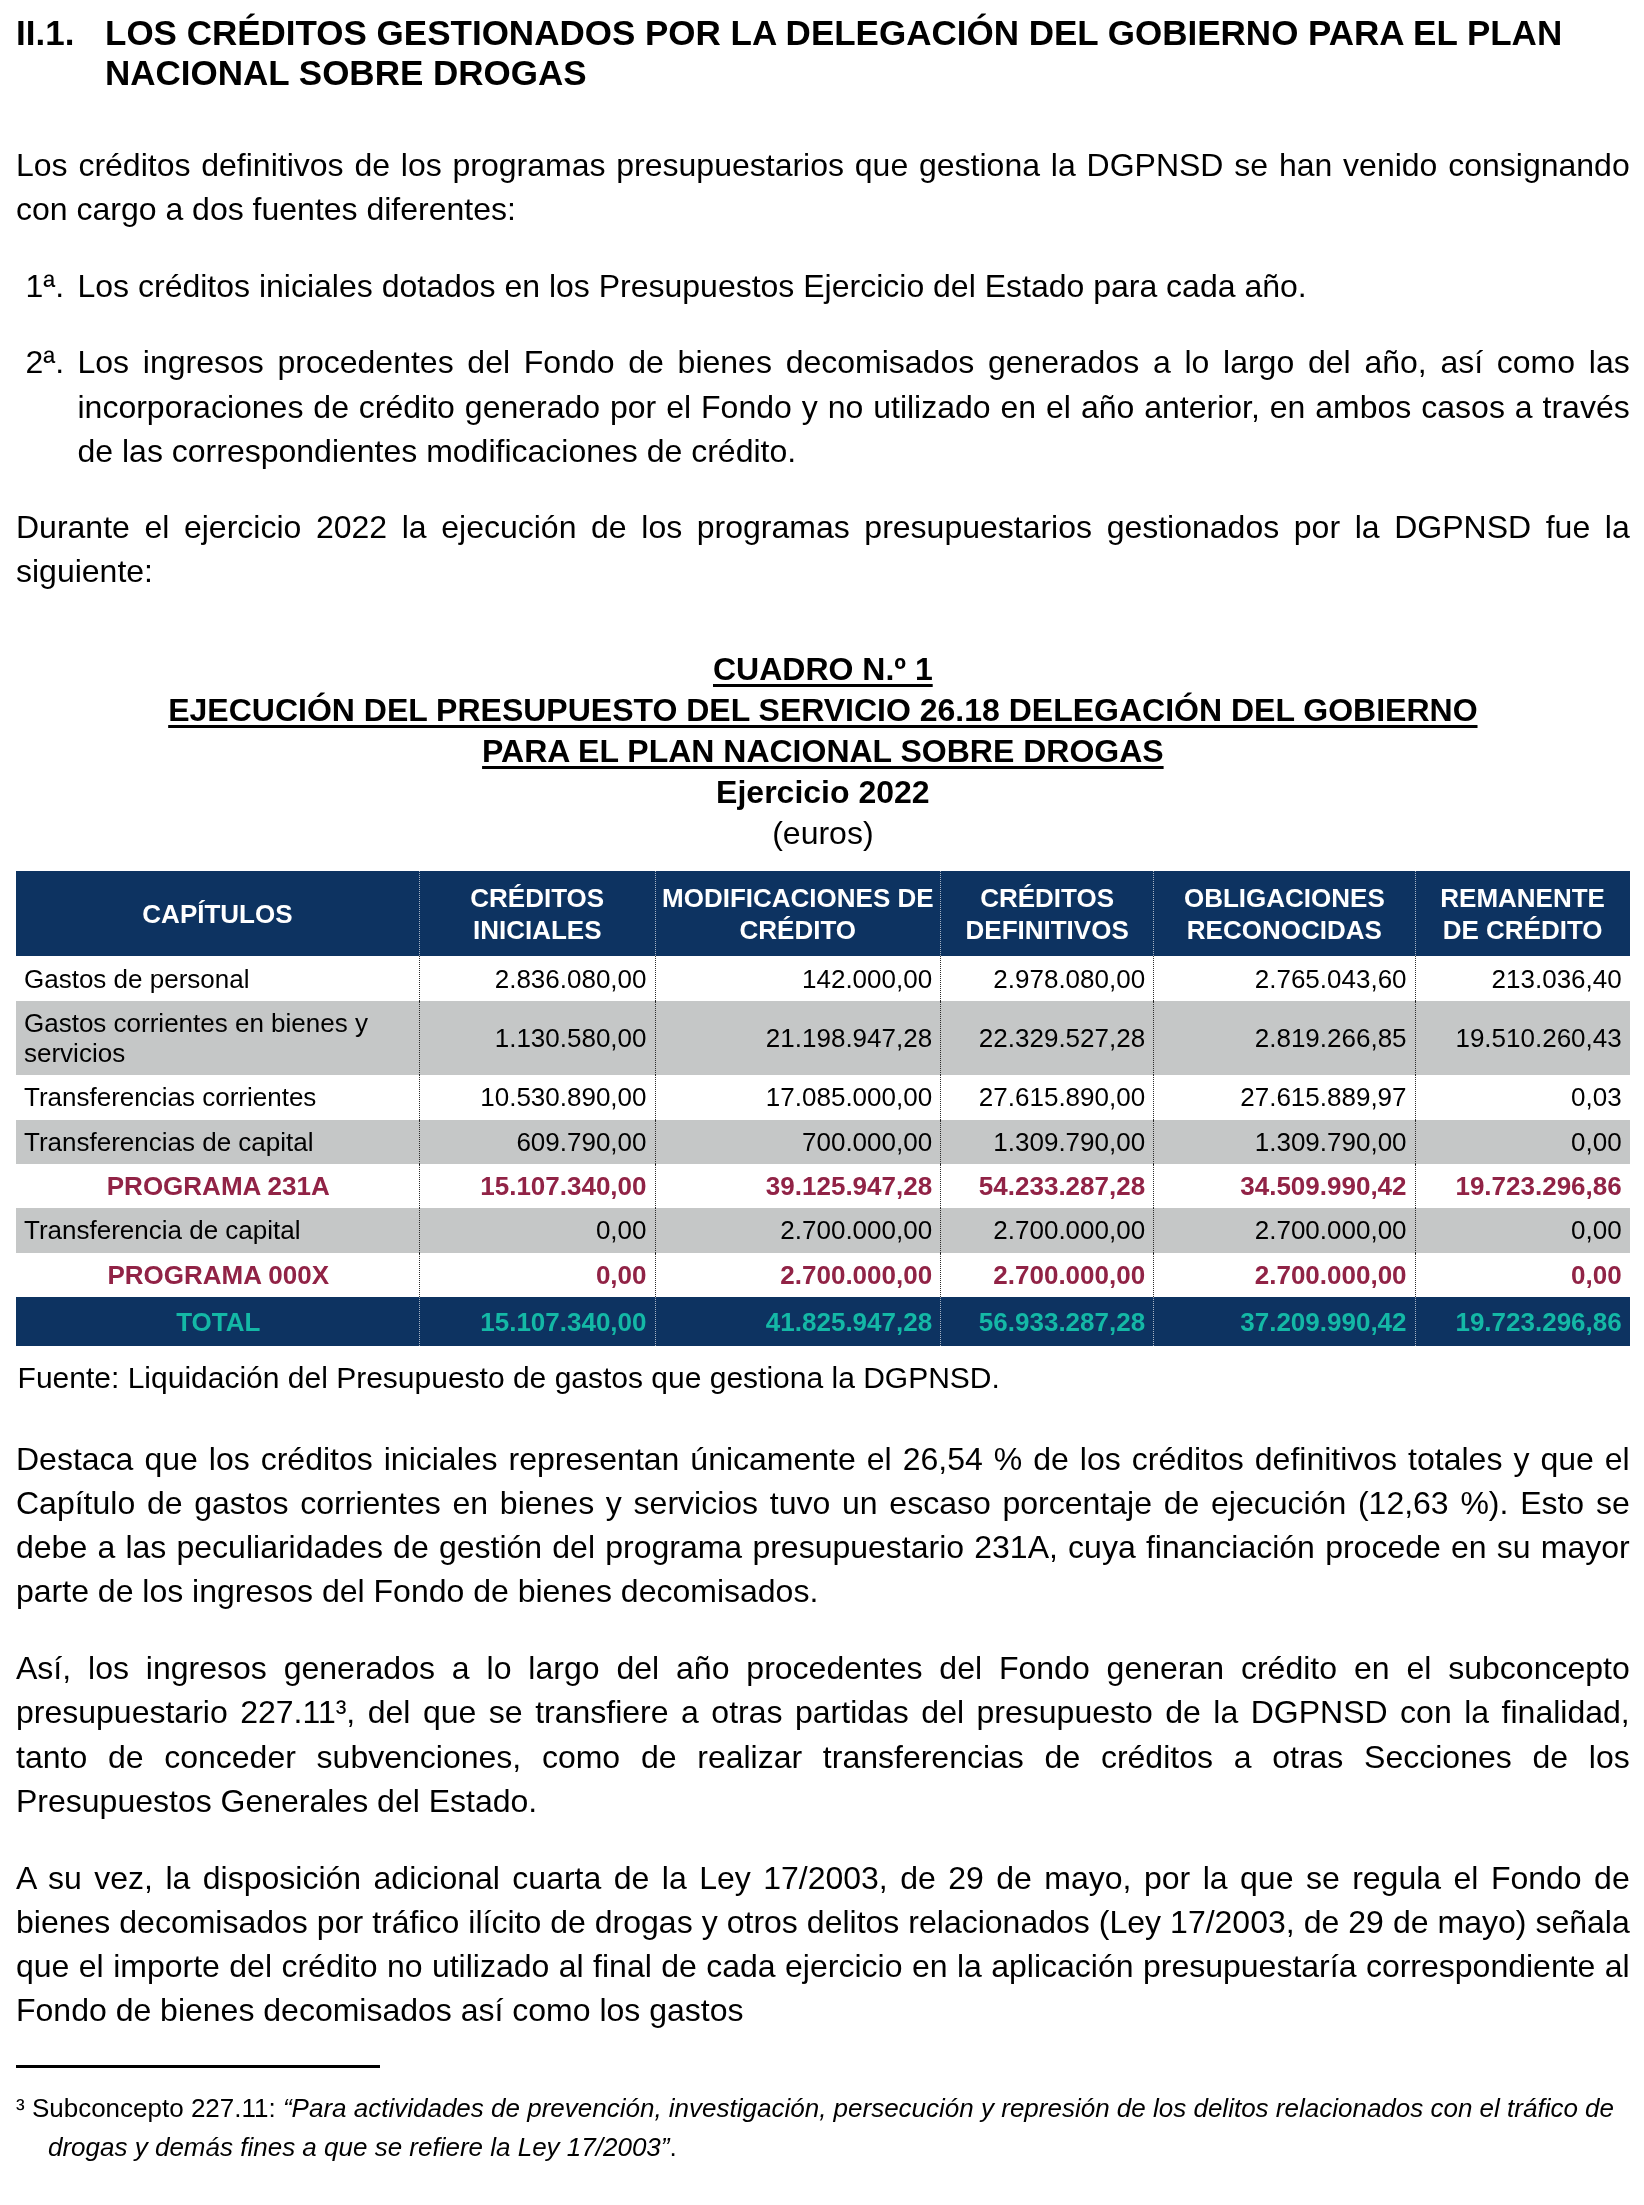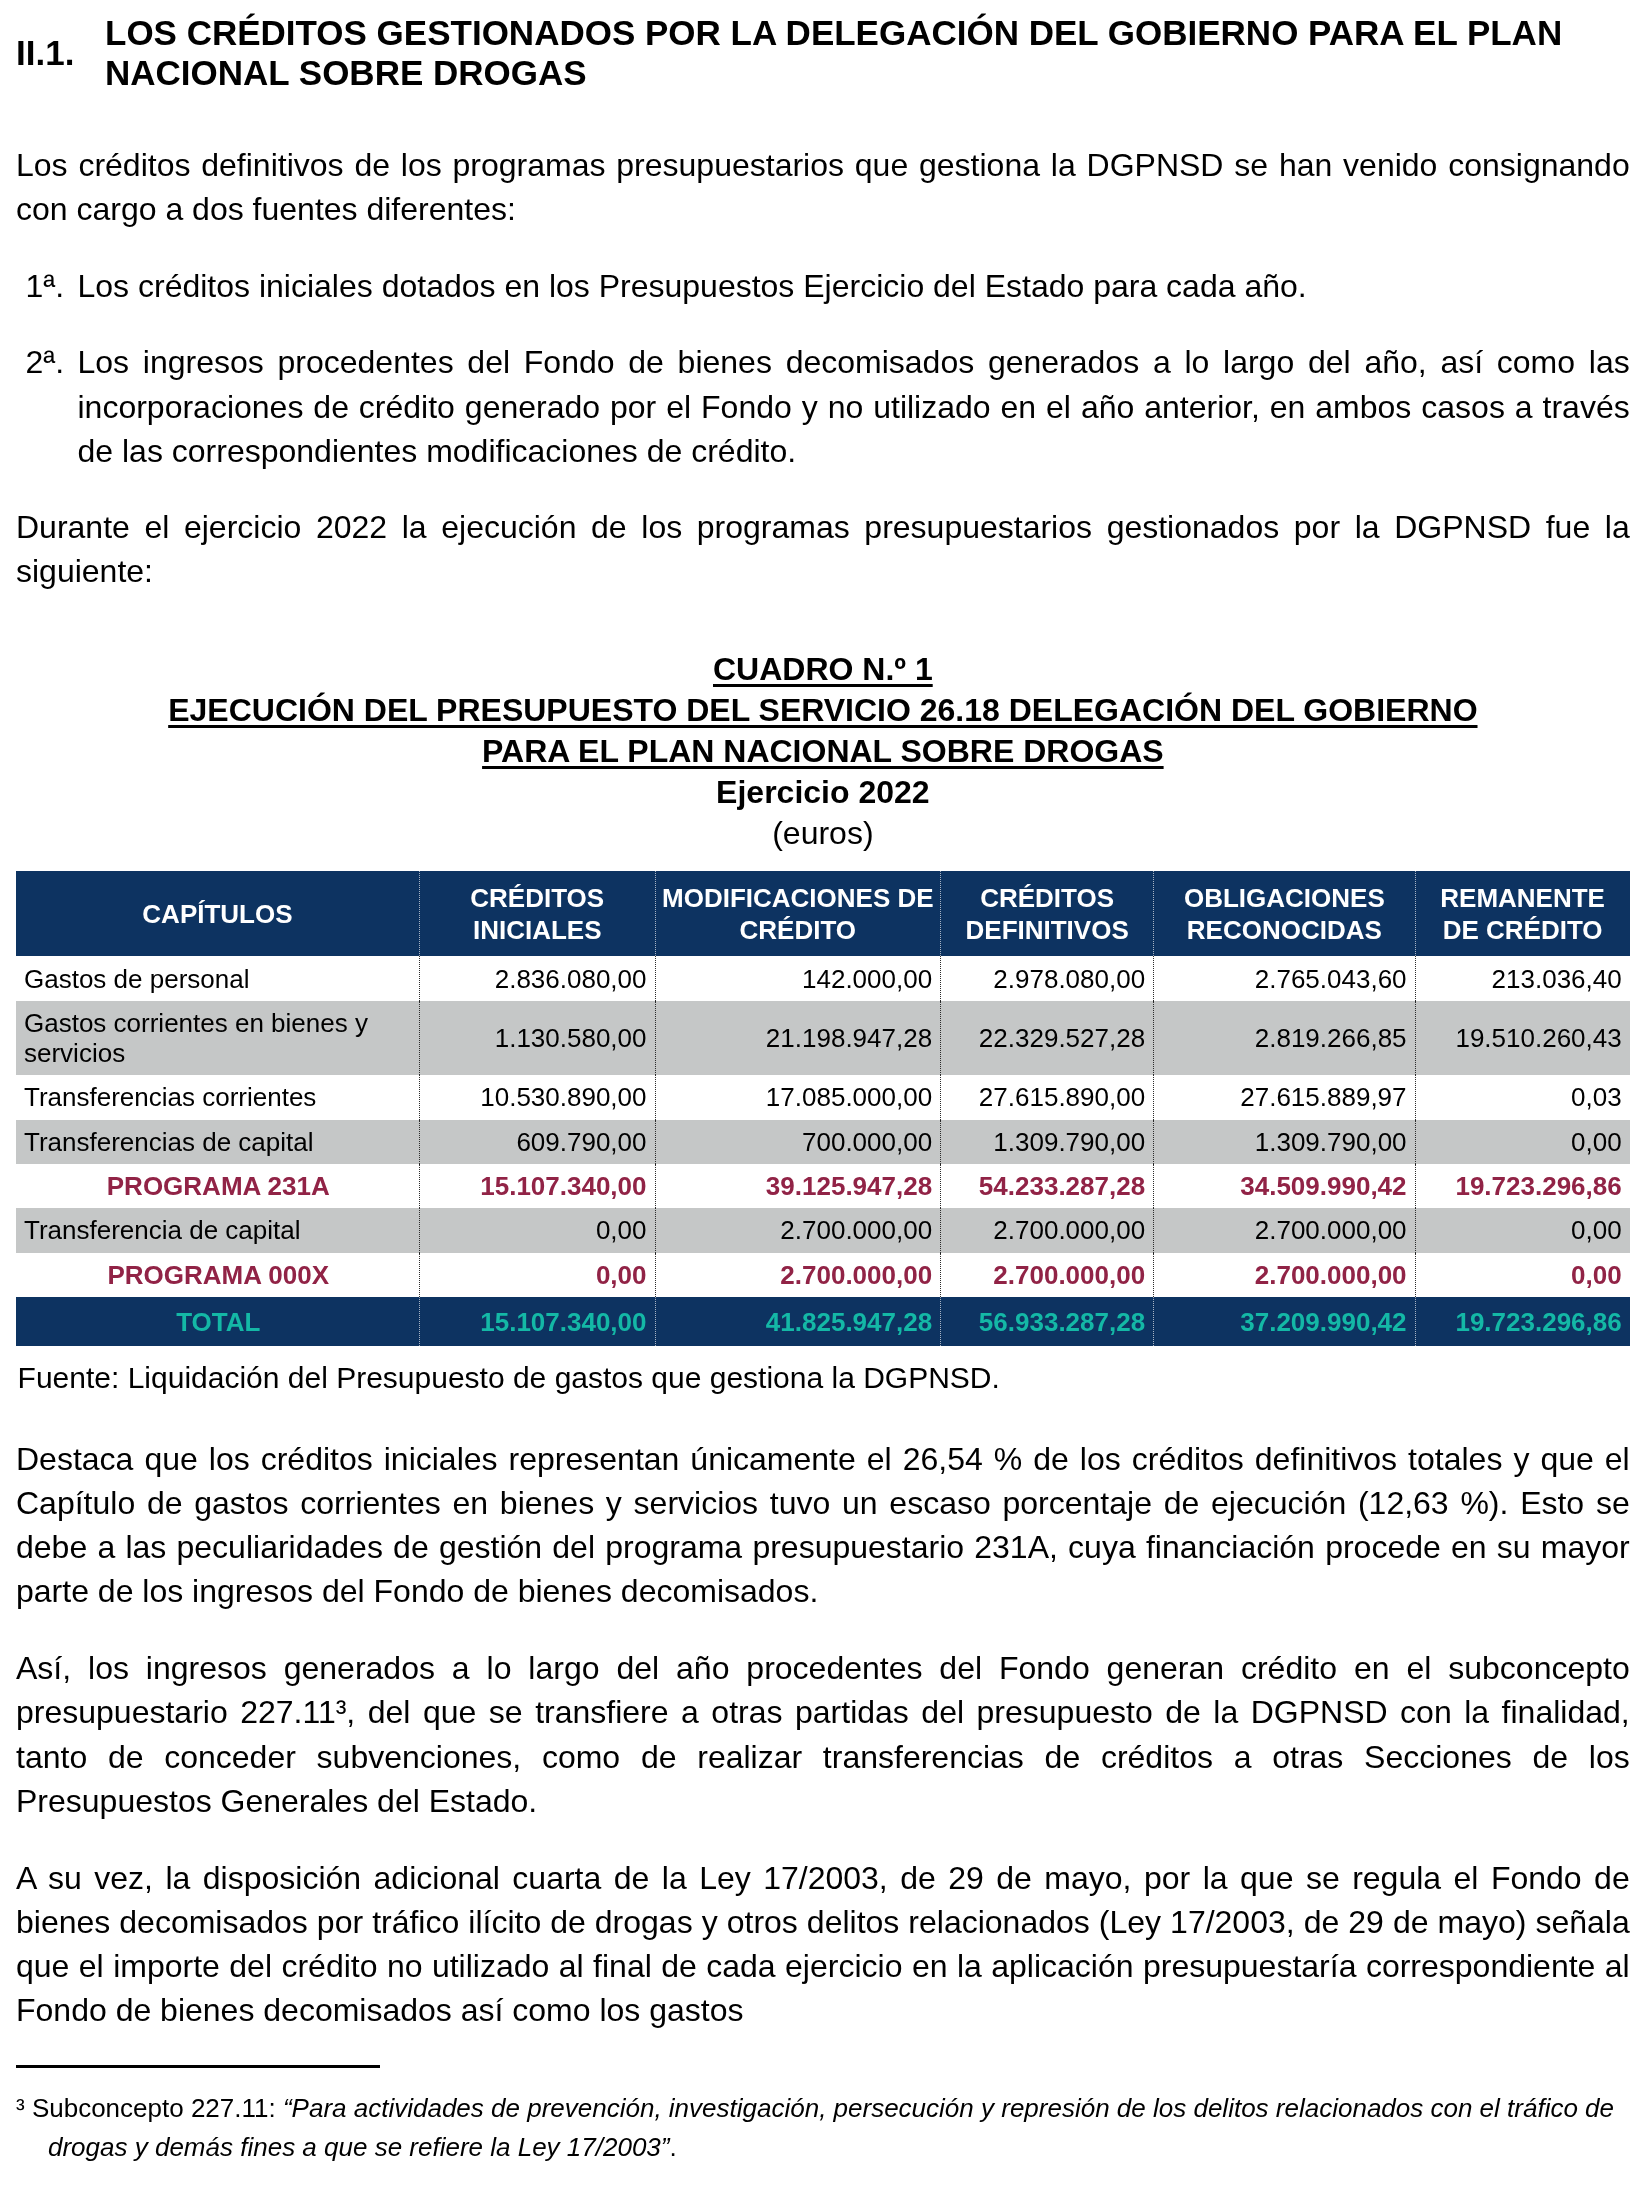--- a/index.html
+++ b/index.html
@@ -11,21 +11,21 @@
   }
   html,body{margin:0;padding:0;background:#e8e8e8;}
   .page{
     width:1644px;height:2205px;box-sizing:border-box;
     background:var(--page_bg);color:var(--text);
     padding:12.7px 14.3px 0 16px;overflow:hidden;
     font-family:"Liberation Sans","DejaVu Sans",sans-serif;
     font-size:32px;line-height:1.38;
   }
   
-  .heading{display:flex;font-weight:bold;font-size:35px;line-height:1.16;margin:0 0 49px 0;align-items:center;}
+  .heading{display:flex;font-weight:bold;font-size:35px;line-height:1.16;margin:0 0 49px 0;}
   .h-num{flex:0 0 89px;}
   .h-text{flex:1;}
   
   .para{margin:0 0 33px 0;text-align:justify;}
   .para.last-gap{margin-bottom:56px;}
   
   .item{display:flex;margin:0 0 32px 9.5px;}
   .i-num{flex:0 0 52px;}
   .i-text{flex:1;text-align:justify;}
   

